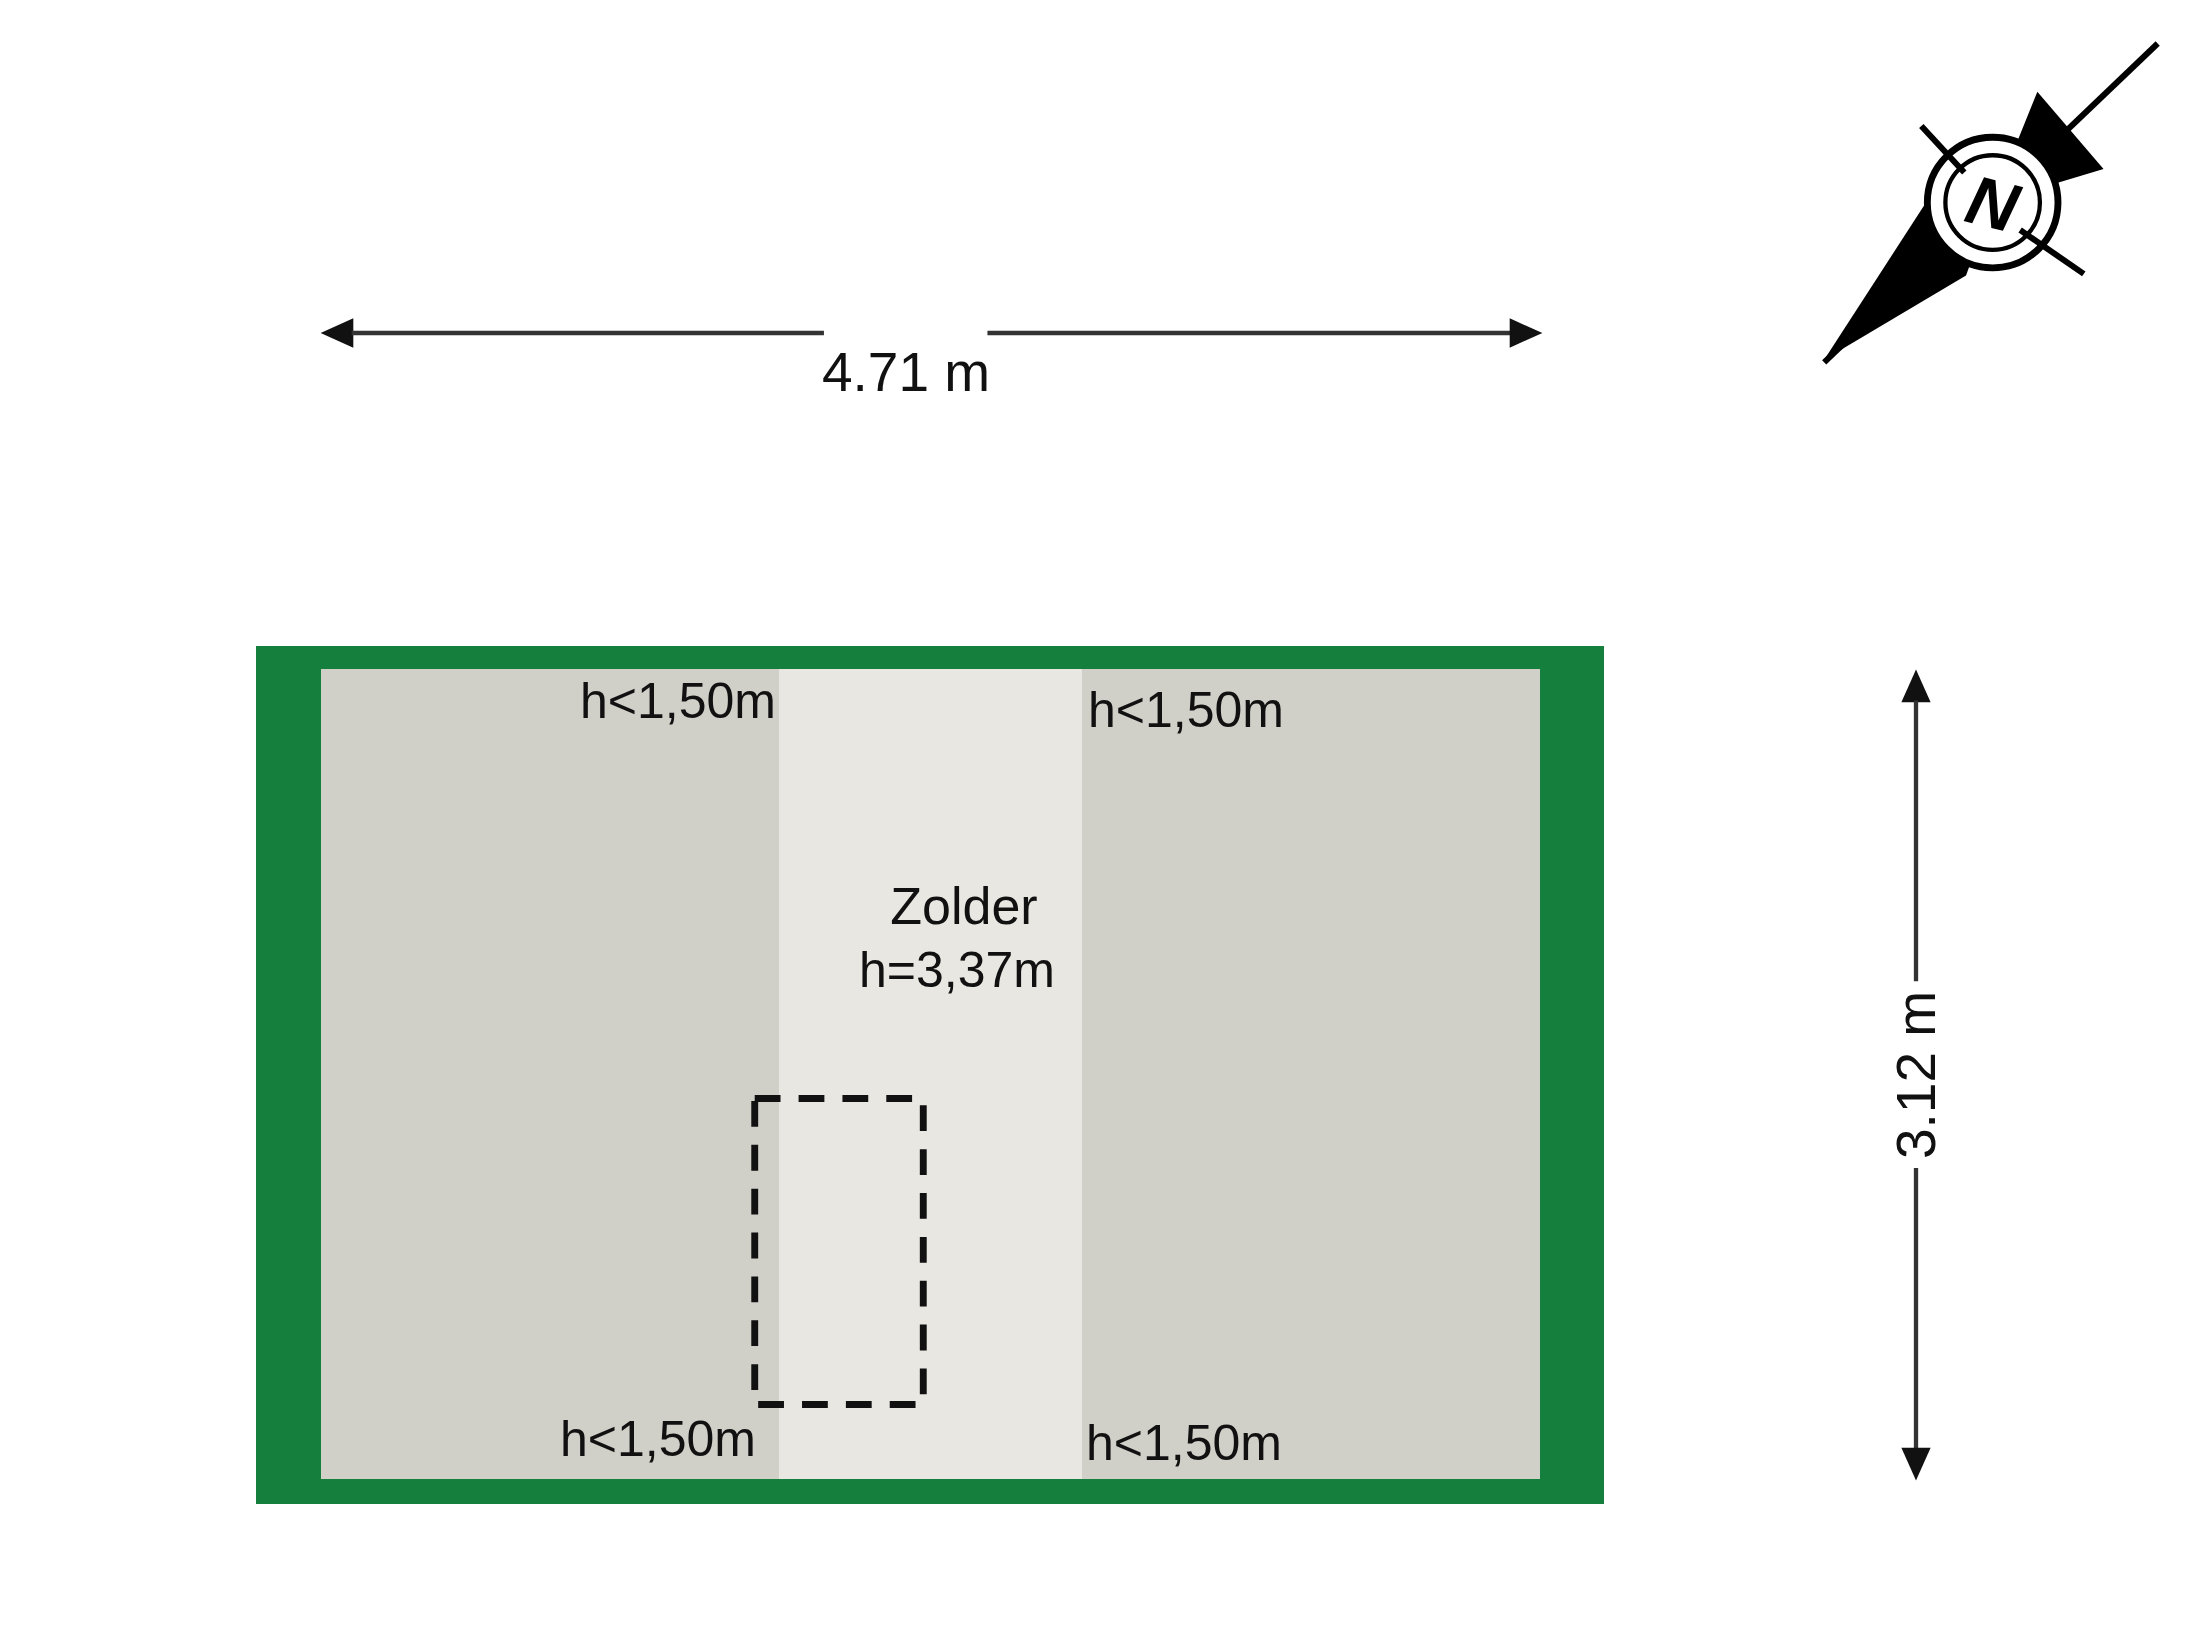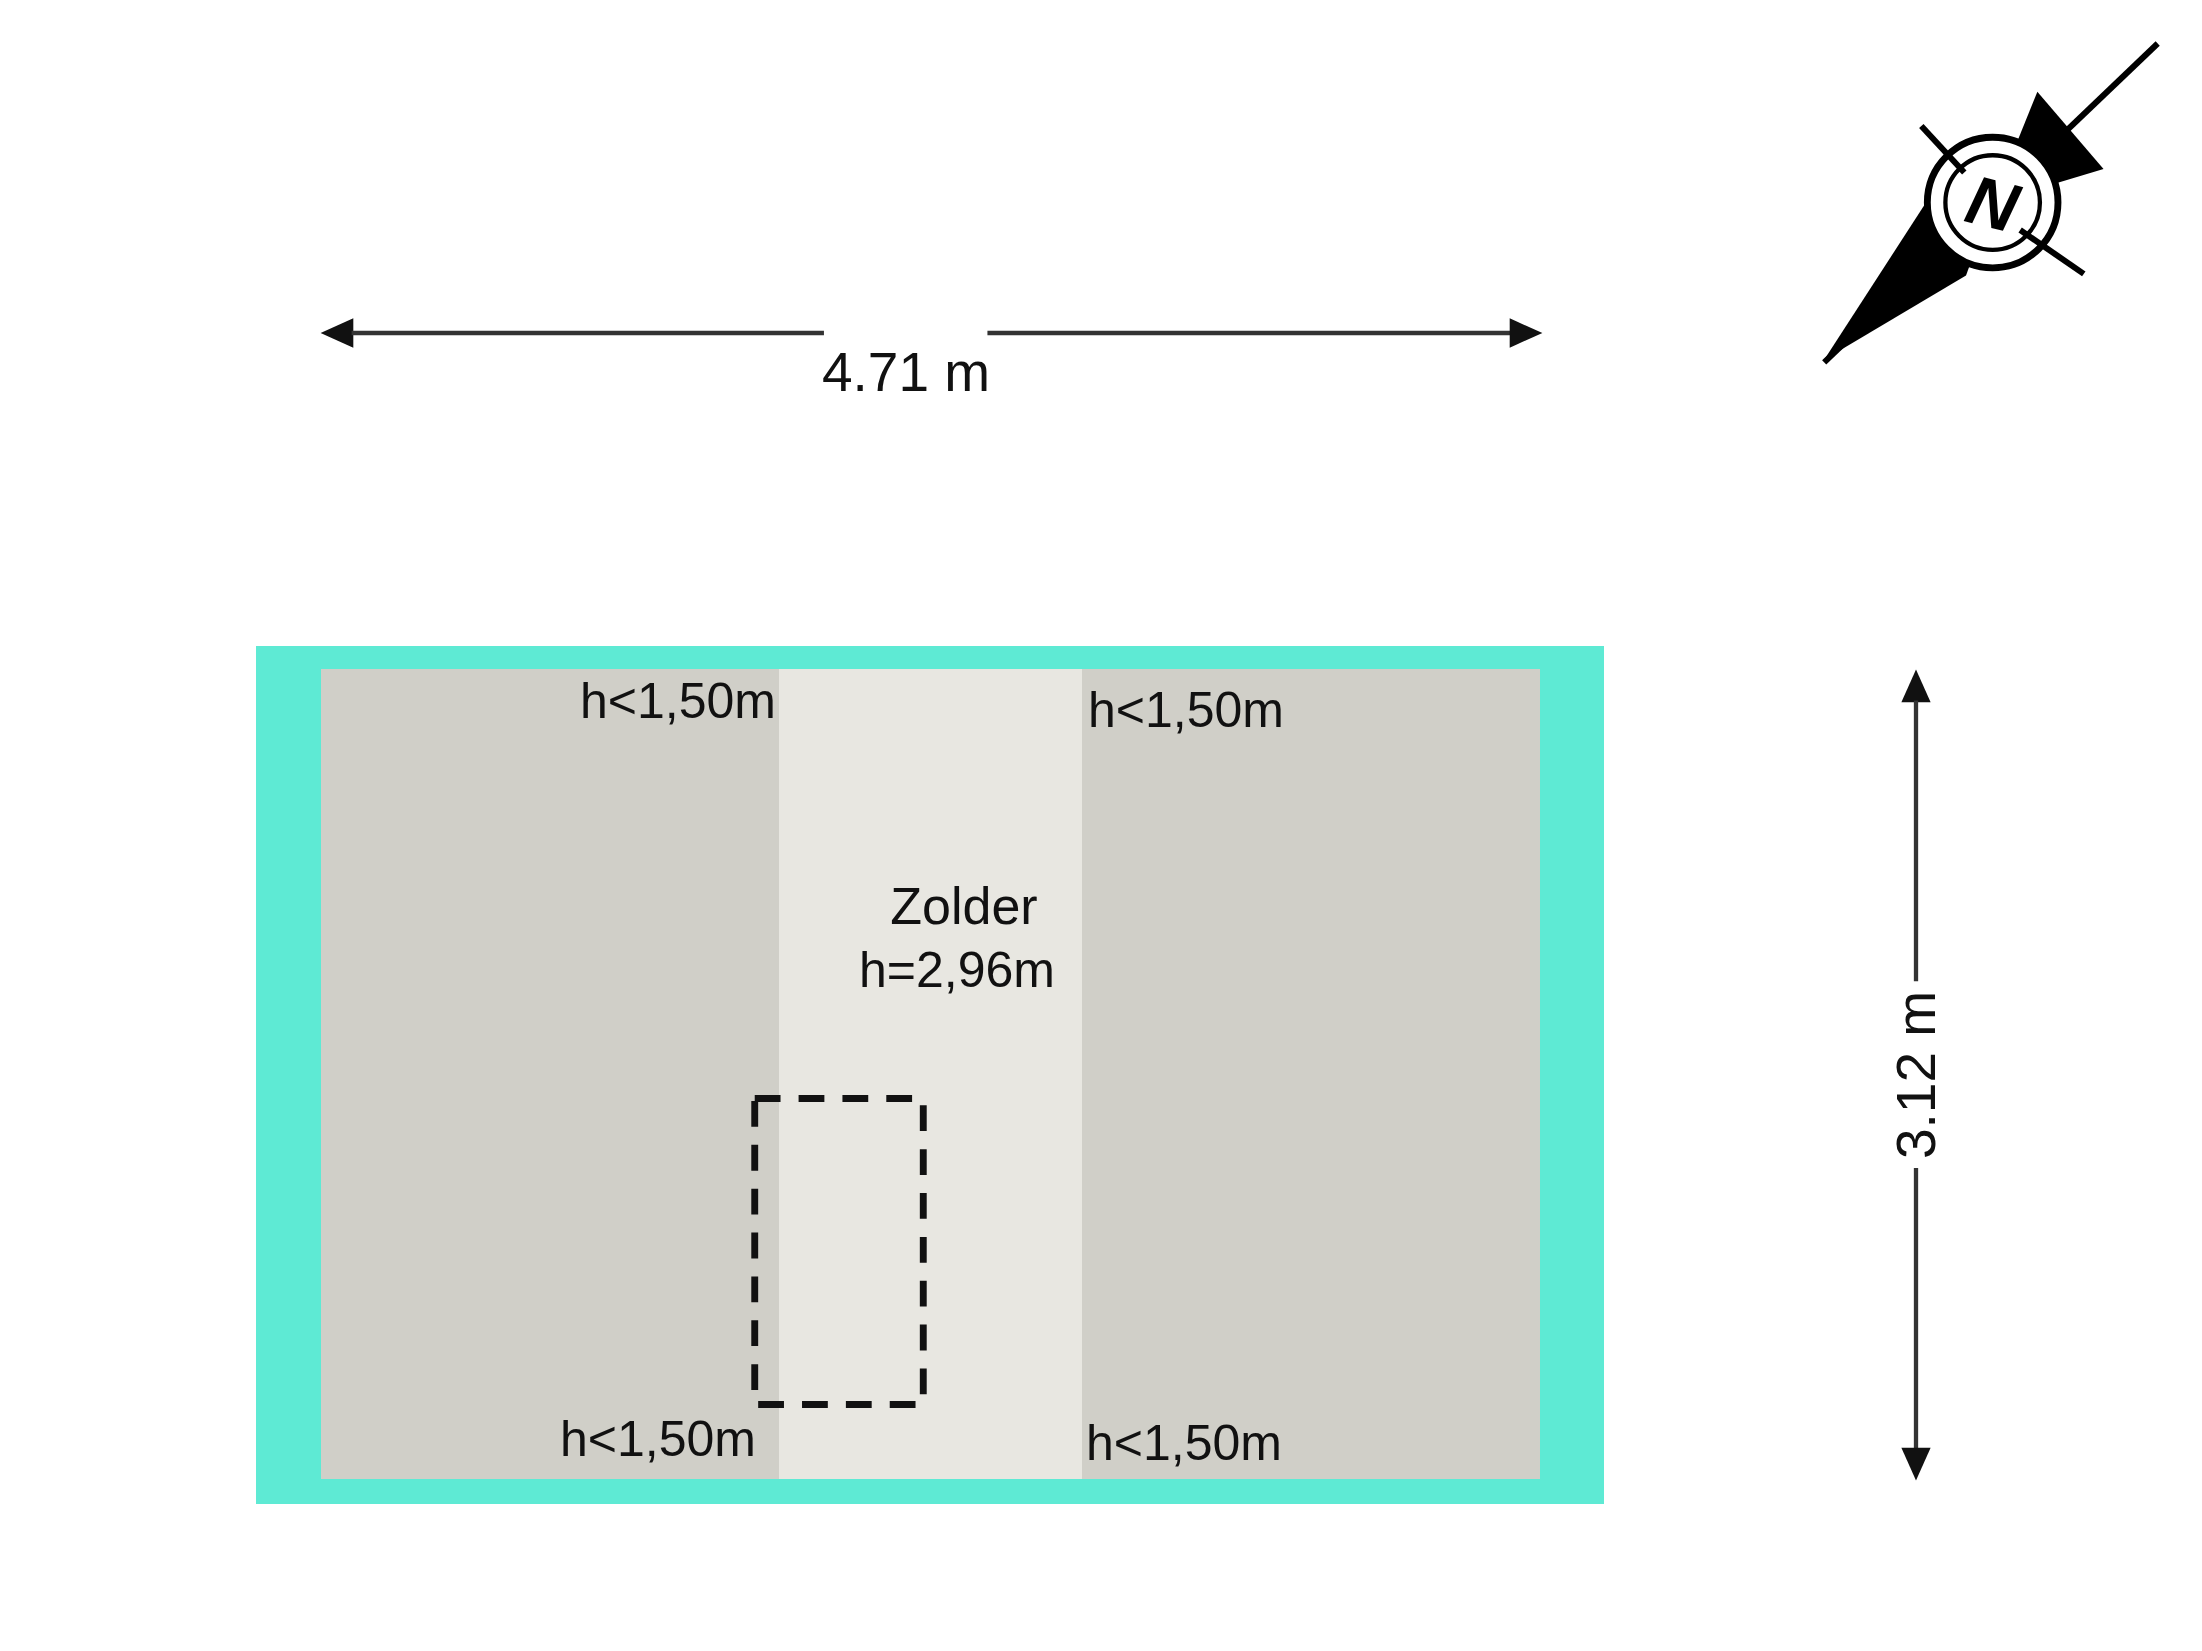--- a/index.html
+++ b/index.html
@@ -22,21 +22,21 @@
     background:transparent;
   }
   .dim-label.vertical{
     transform:translate(-50%,-50%) rotate(-90deg);
   }
   
   .plan{
     position:absolute;
     left:256px; top:646px;
     width:1348px; height:858px;
-    background:#5eead4;
+    background:#15803d;
   }
   .interior{
     position:absolute;
     left:65px; top:23px;
     width:1219px; height:810px;
     overflow:hidden;
   }
   .zone{position:absolute;top:0;height:100%;}
   .zone.left  {left:0;     width:458px;}
   .zone.center{left:458px; width:303px;}
@@ -96,21 +96,21 @@
           <rect x="4" y="4" width="196" height="356" fill="none" stroke="#111" stroke-width="8" stroke-dasharray="30 21"></rect>
         </svg>
       </div>
 
       <div class="sub-label" style="left:357px;top:32px;">h&lt;1,50m</div>
       <div class="sub-label" style="left:865px;top:41px;">h&lt;1,50m</div>
       <div class="sub-label" style="left:337px;top:770px;">h&lt;1,50m</div>
       <div class="sub-label" style="left:863px;top:774px;">h&lt;1,50m</div>
 
       <div class="room-label" style="left:643px;top:237px;">Zolder</div>
-      <div class="sub-label" style="left:636px;top:301px;">h=2,96m</div>
+      <div class="sub-label" style="left:636px;top:301px;">h=3,37m</div>
     </div>
   </div>
 
   <div class="abs" style="left:1890px;top:661px;width:52px;height:828px;">
     <svg width="52" height="828" viewBox="0 0 60 962">
       <polygon points="30,10 13,48 47,48" fill="#111"></polygon>
       <line x1="30" y1="46" x2="30" y2="372" stroke="#333" stroke-width="5"></line>
       <line x1="30" y1="589" x2="30" y2="916" stroke="#333" stroke-width="5"></line>
       <polygon points="30,952 13,914 47,914" fill="#111"></polygon>
     </svg>

